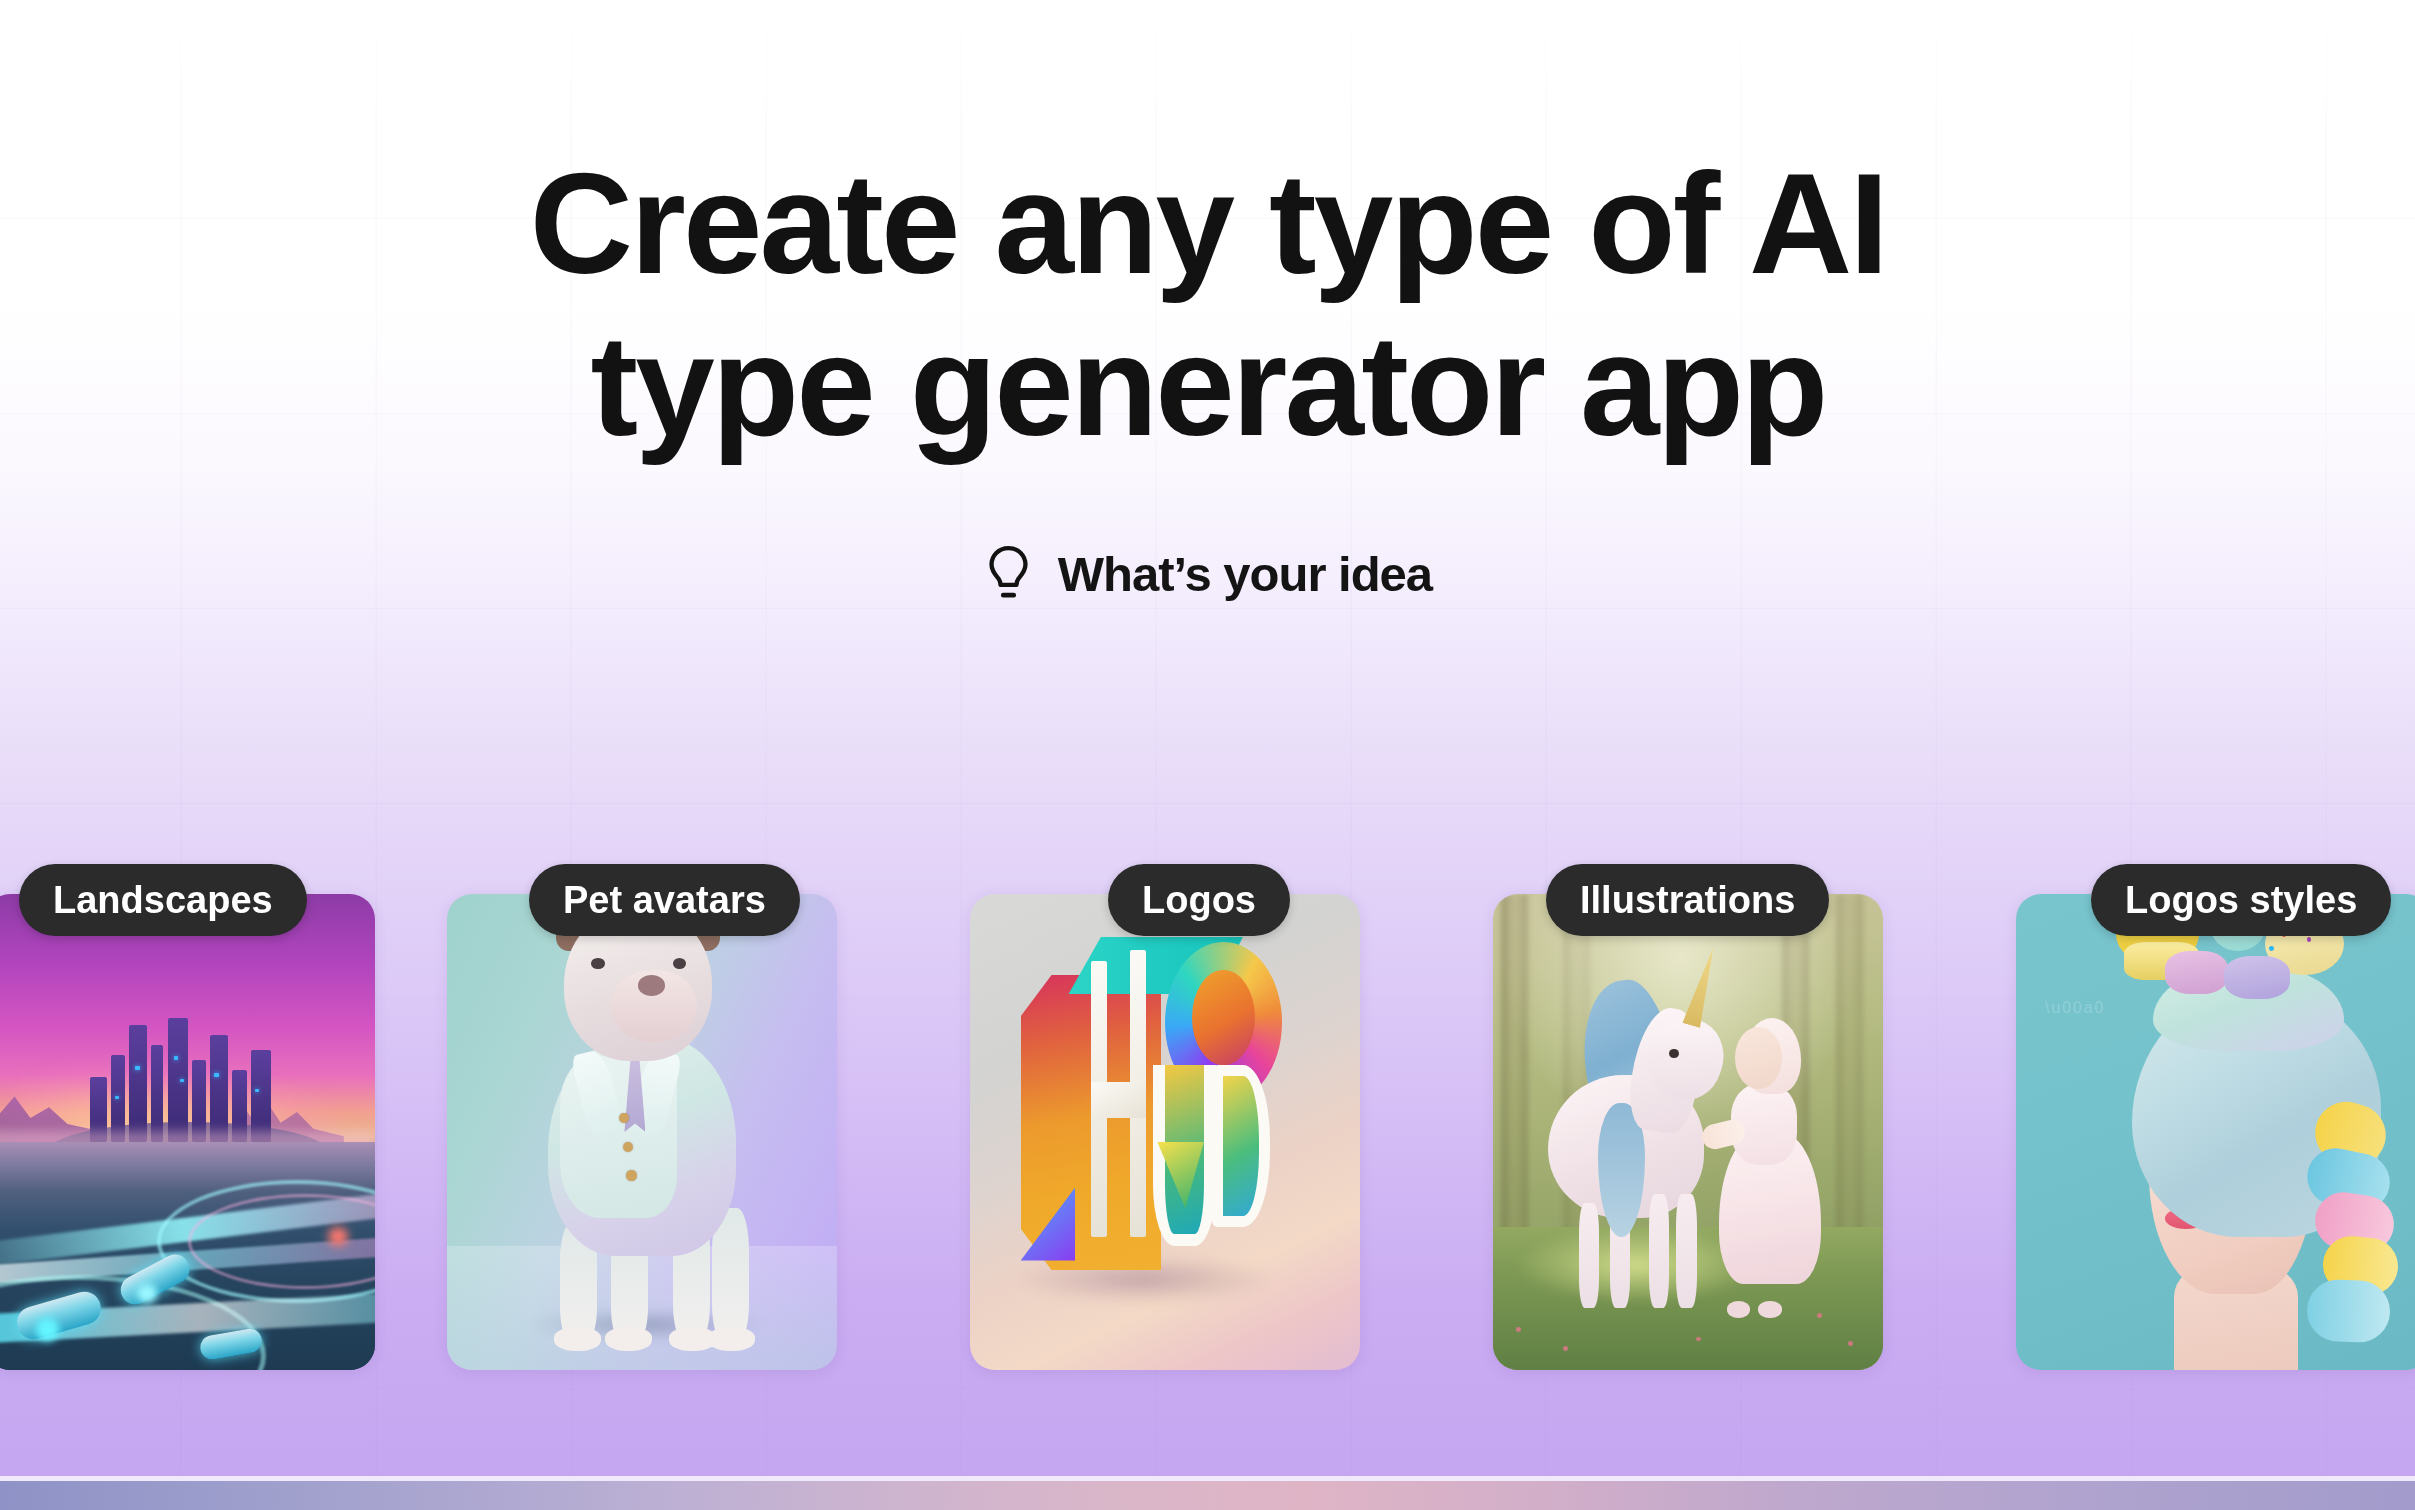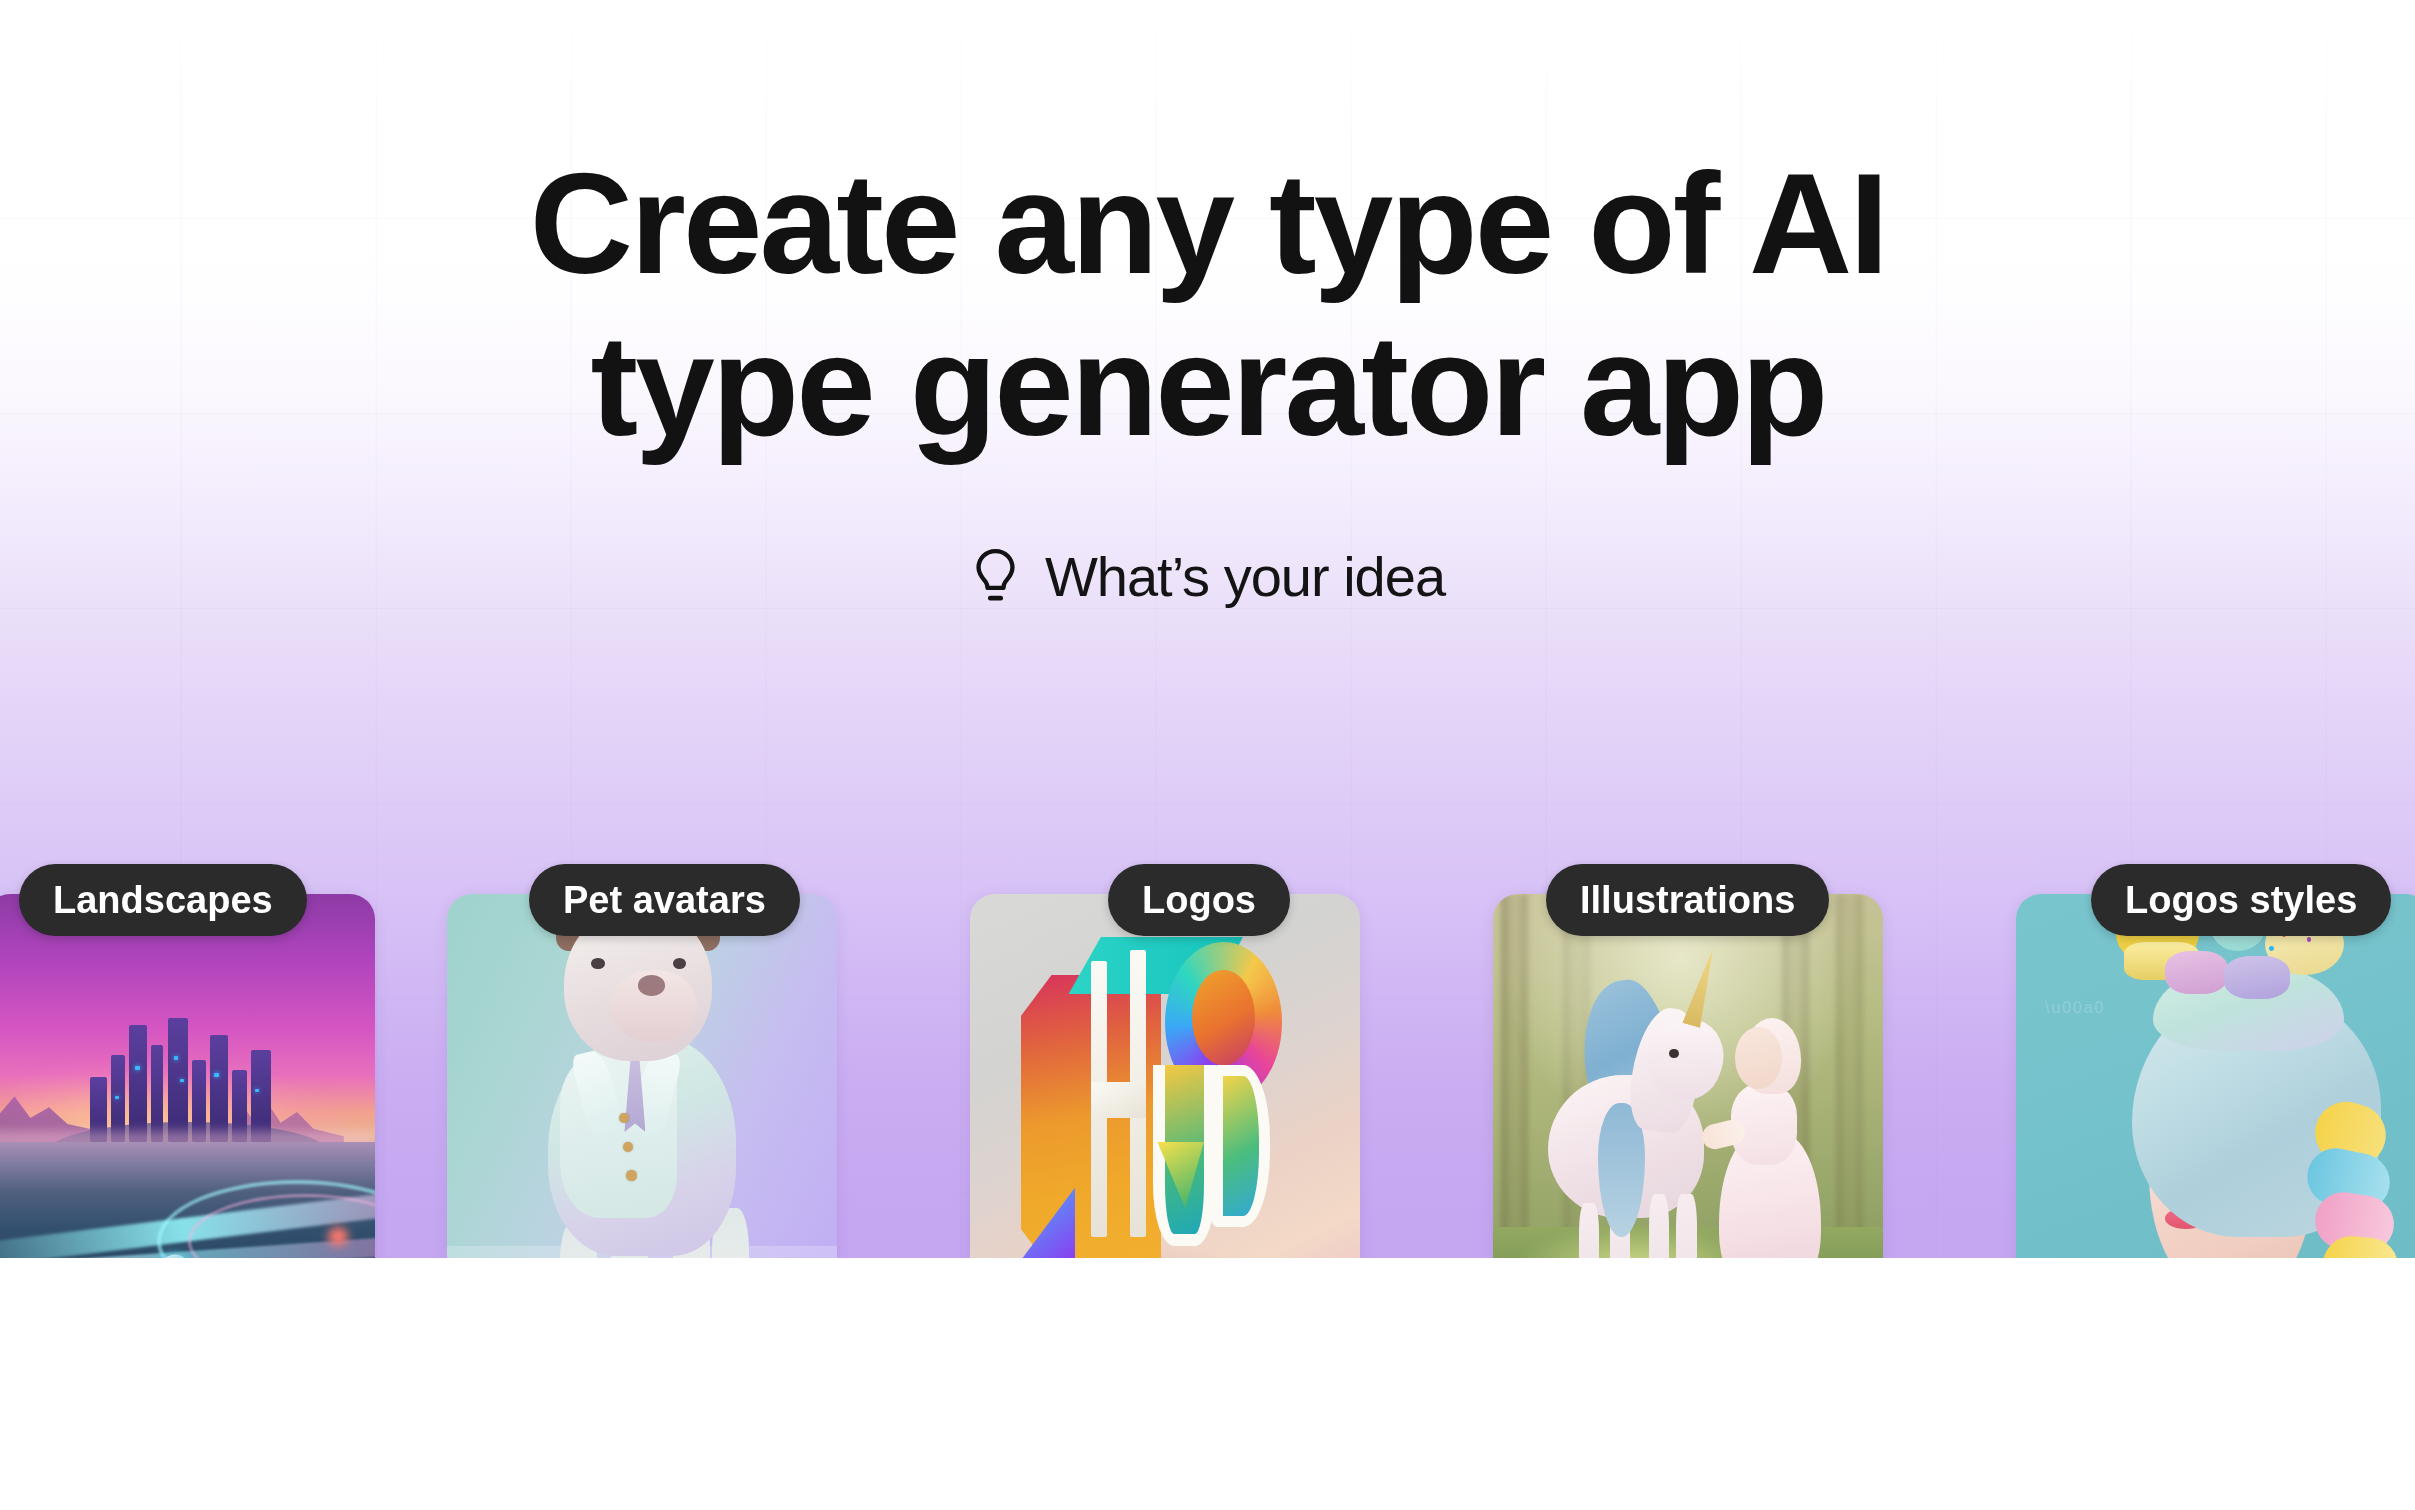--- a/index.html
+++ b/index.html
@@ -6,21 +6,21 @@
 
   html, body {
     width:2416px; height:1510px;
     overflow:hidden;
     font-family:"Liberation Sans", sans-serif;
     background:#ffffff;
   }
 
   #stage {
     position:relative;
-    width:2416px; height:1258px;
+    width:2416px; height:1510px;
     overflow:hidden;
     background:linear-gradient(180deg,
         #ffffff 0%,
         #ffffff 20%,
         #fbf8fe 31%,
         #f3ecfd 40%,
         #eadff9 49%,
         #e3d4f8 57%,
         #dcc9f7 66%,
         #d3bbf5 76%,
@@ -60,23 +60,23 @@
     font-family:"Liberation Sans", sans-serif;
   }
   .headline span { display:block; }
 
   .subrow {
     margin-top:78px;
     display:flex; align-items:center; justify-content:center; gap:25px;
   }
   .bulb { width:49px; height:59px; display:block; }
   .subtitle {
-    font-size:56px;
+    font-size:49px;
     letter-spacing:-1px;
-    font-weight:400;
+    font-weight:700;
     color:#141414;
   }
 
   
   #strip {
     position:absolute;
     left:0; top:894px;
     width:2416px; height:476px;
   }
   .card {

